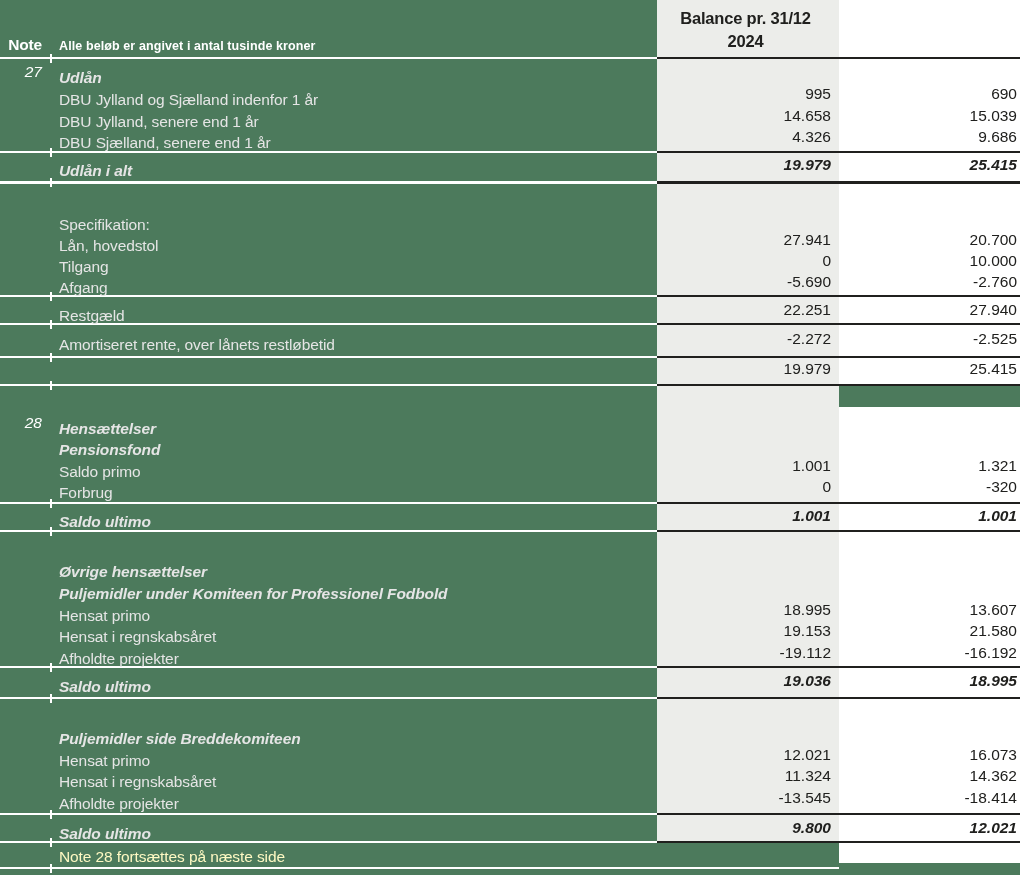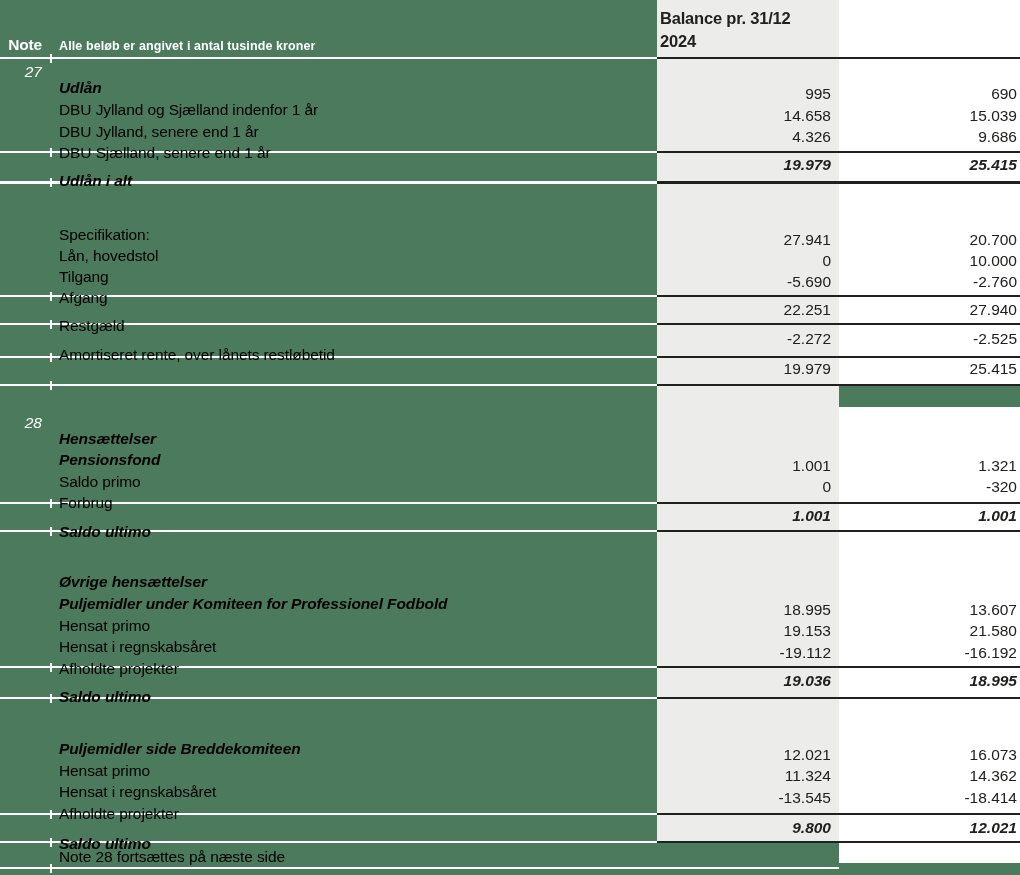--- a/index.html
+++ b/index.html
@@ -17,33 +17,33 @@
   .rule{position:absolute;left:0;width:1020px;height:2px;
         background:linear-gradient(to right,#ffffff 0,#ffffff 657px,#20201e 657px,#20201e 100%);}
   .rule.heavy{height:3px;}
   .rule.left-only{width:839px;background:#ffffff;}
   .tick{position:absolute;left:50px;width:2px;height:9px;background:#ffffff;}
   
   .hdr-note{position:absolute;left:0;top:36px;width:42px;text-align:right;
             font-weight:bold;font-size:15.5px;color:#ffffff;letter-spacing:-0.2px;}
   .hdr-sub{position:absolute;left:59px;top:39px;font-weight:bold;font-size:12.5px;
            color:#ffffff;letter-spacing:0.1px;white-space:nowrap;}
-  .hdr-col{position:absolute;top:7px;text-align:left;font-weight:bold;font-size:16.5px;
+  .hdr-col{position:absolute;top:7px;text-align:center;font-weight:bold;font-size:16.5px;
            line-height:23px;color:#20201e;letter-spacing:-0.2px;}
   .hdr-col.y24{left:660px;width:171px;}
   .hdr-col.y23{left:843px;width:174px;}
   
   .row{position:absolute;left:0;width:1020px;height:22px;font-size:15.5px;color:#ffffff;}
   .row.bold{font-weight:bold;font-style:italic;}
   .c-note{position:absolute;left:0;top:0;width:42px;text-align:right;color:#ffffff;font-weight:normal;}
-  .c-label{position:absolute;left:59px;top:16px;width:590px;white-space:nowrap;
-           color:#000000;letter-spacing:-0.1px;}
+  .c-label{position:absolute;left:59px;top:6px;width:590px;white-space:nowrap;
+           color:#e5e5e5;letter-spacing:-0.1px;}
   .c-v24{position:absolute;left:660px;top:0;width:171px;text-align:right;color:#20201e;}
   .c-v23{position:absolute;left:843px;top:0;width:174px;text-align:right;color:#20201e;}
-  .footer-note{position:absolute;left:59px;top:848px;font-size:15.5px;color:#000000;
+  .footer-note{position:absolute;left:59px;top:848px;font-size:15.5px;color:#fef9c3;
                letter-spacing:-0.1px;white-space:nowrap;}
 </style>
 </head>
 <body>
 
 <div class="page">
 
   <div class="col24"></div>
   <div class="col23"></div>
   <div class="band-green"></div>

